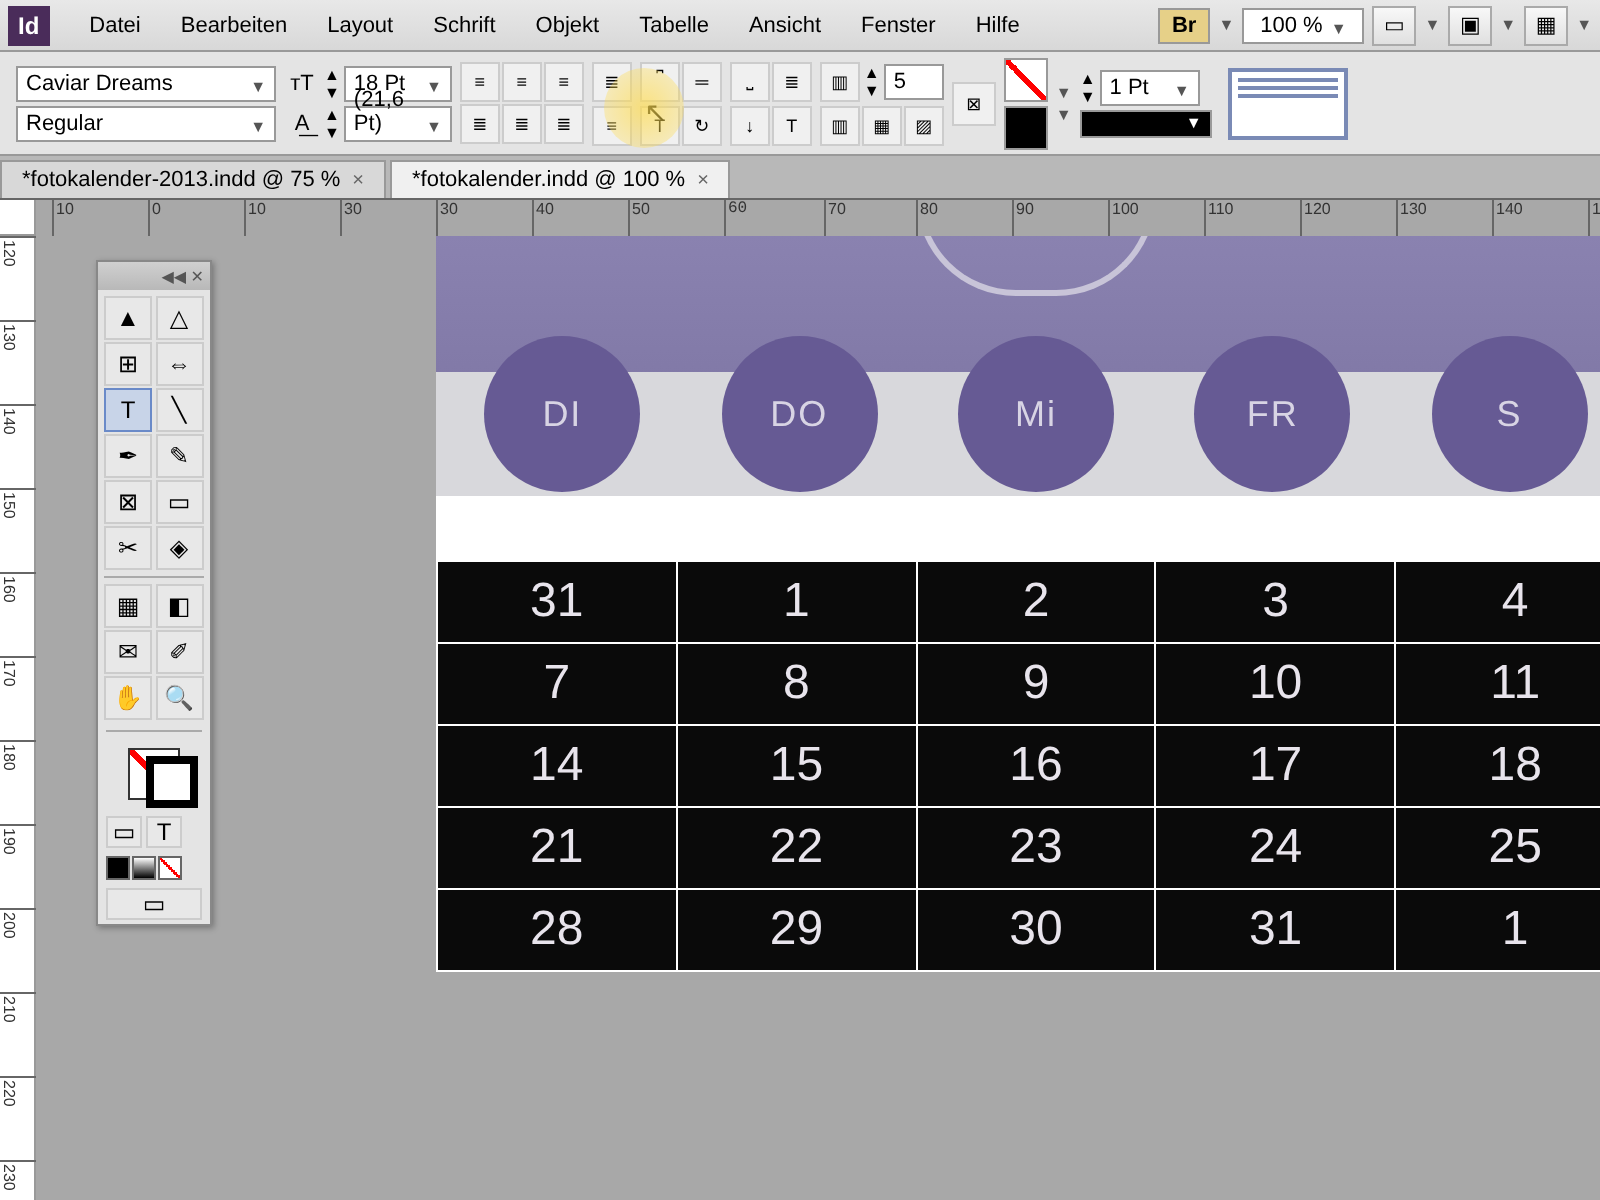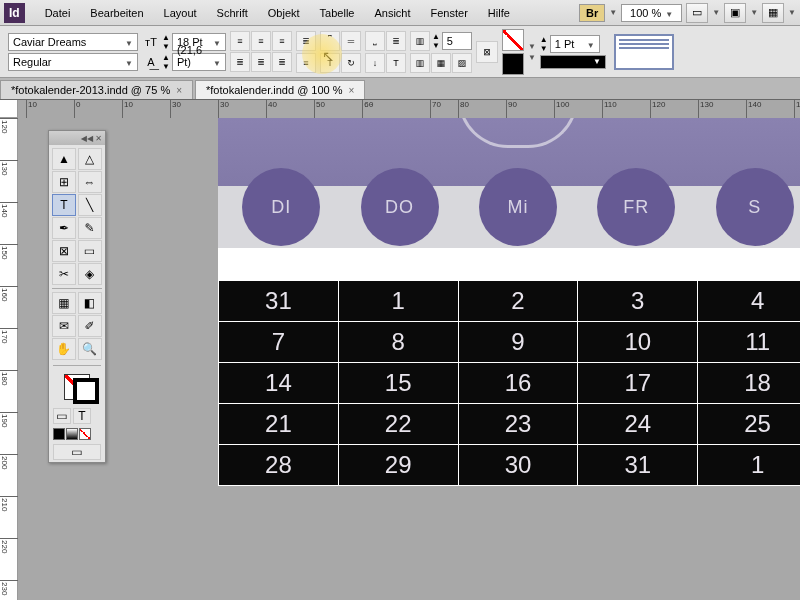--- a/index.html
+++ b/index.html
@@ -206,21 +206,21 @@
   <div style="width:18px;height:18px;background:#fff;border-right:1px solid #999;border-bottom:1px solid #999"></div>
   <div class="ruler-h" id="ruler-h">
       <div class="tick" style="left: -10px;">10</div>
       <div class="tick" style="left: 38px;">0</div>
       <div class="tick" style="left: 86px;">10</div>
       <div class="tick" style="left: 134px;">30</div>
       <div class="tick" style="left: 182px;">30</div>
       <div class="tick" style="left: 230px;">40</div>
       <div class="tick" style="left: 278px;">50</div>
       <div class="tick" style="left: 326px; font-family: Liberation Mono, monospace;">60</div>
-      <div class="tick" style="left: 394px;">70</div>
+      <div class="tick" style="left: 376px;">70</div>
       <div class="tick" style="left: 422px;">80</div>
       <div class="tick" style="left: 470px;">90</div>
       <div class="tick" style="left: 518px;">100</div>
       <div class="tick" style="left: 566px;">110</div>
       <div class="tick" style="left: 614px;">120</div>
       <div class="tick" style="left: 662px;">130</div>
       <div class="tick" style="left: 710px;">140</div>
       <div class="tick" style="left: 758px;">150</div>
     </div>
 </div>

